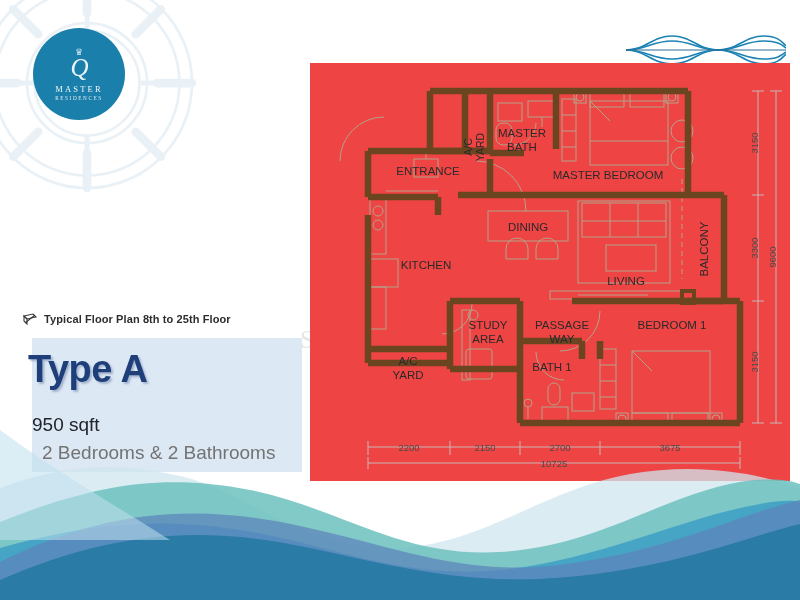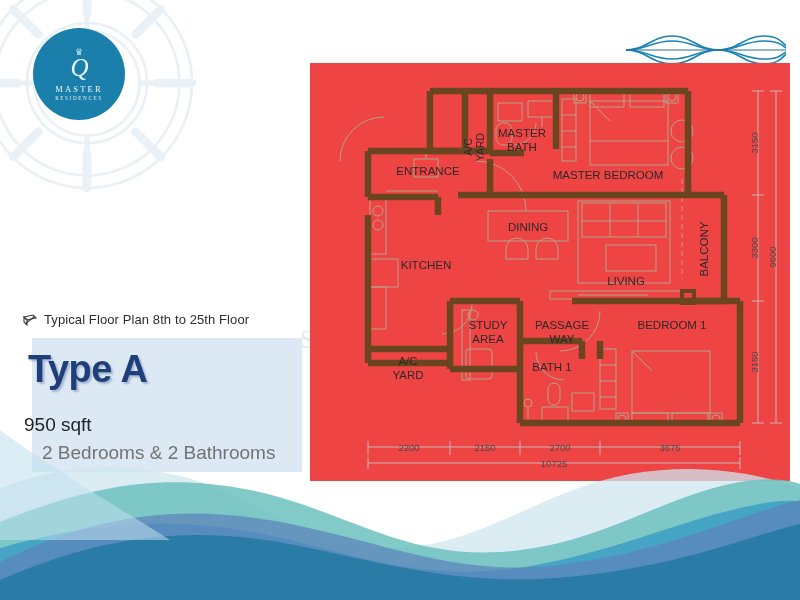--- a/index.html
+++ b/index.html
@@ -24,27 +24,27 @@
               font-style:italic;letter-spacing:-1px;}
   .logo .lname{color:#eef7fb;font-family:"Liberation Serif",serif;font-size:8.5px;letter-spacing:2.2px;margin-top:3px;}
   .logo .lsub{color:#dcecf4;font-family:"Liberation Serif",serif;font-size:5.2px;letter-spacing:1.6px;margin-top:1px;}
 
   
   .topwave{position:absolute;right:14px;top:28px;width:160px;height:44px;}
 
   
   .caption{position:absolute;left:22px;top:312px;display:flex;align-items:center;gap:6px;}
   .cap-icon{width:16px;height:14px;color:#3a3a3a;}
-  .cap-text{font-family:"Liberation Sans",sans-serif;font-size:13px;font-weight:normal;color:#2d2d2d;letter-spacing:.1px;}
+  .cap-text{font-family:"Liberation Sans",sans-serif;font-size:11px;font-weight:bold;color:#2d2d2d;letter-spacing:.1px;}
 
   
   .panel{position:absolute;left:32px;top:338px;width:270px;height:134px;background:#dce8f4;}
   .panel-title{position:absolute;left:28px;top:348px;font-size:38px;font-weight:bold;color:#1f3f7a;
                letter-spacing:-.5px;text-shadow:2px 2px 2px rgba(120,140,175,.55);}
-  .panel-l1{position:absolute;left:24px;top:414px;font-size:19px;color:#20232a;}
+  .panel-l1{position:absolute;left:32px;top:414px;font-size:19px;color:#20232a;}
   .panel-l2{position:absolute;left:42px;top:442px;font-size:19px;color:#737373;}
 
   
   .sjh{position:absolute;top:326px;left:300px;width:300px;font-size:25px;color:#e6e6e6;
        letter-spacing:46px;font-family:"Liberation Serif",serif;}
 
   
   .plan-card{position:absolute;left:310px;top:63px;width:480px;height:418px;background:#ef4444;}
   .plan{position:absolute;left:0;top:0;width:480px;height:418px;}
 

